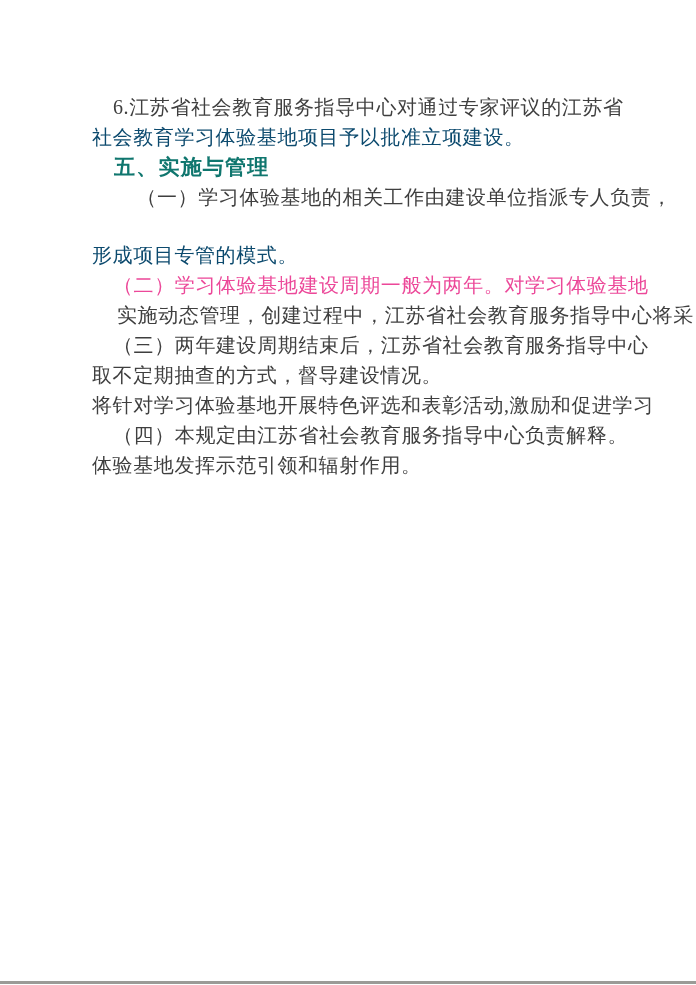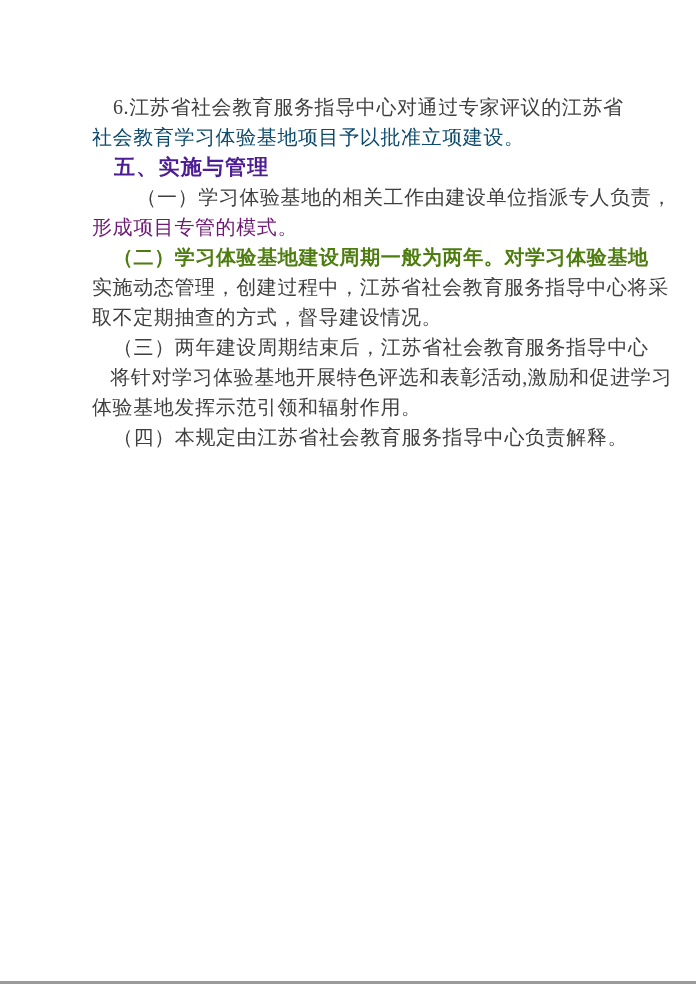--- a/index.html
+++ b/index.html
@@ -56,32 +56,32 @@
 </head>
 <body style="background: rgb(255, 255, 255);">
 
 <div class="page">
 
   <div class="text-block">
 
     <p class="line indent" style="color: rgb(63, 63, 63);">6.江苏省社会教育服务指导中心对通过专家评议的江苏省</p>
     <p class="line" style="color: #0c4a6e;">社会教育学习体验基地项目予以批准立项建设。</p>
 
-    <p class="line indent heading" style="color: #4c1d95;">五、实施与管理</p>
+    <p class="line indent heading" style="color: #0f766e;">五、实施与管理</p>
 
     <p class="line indent" style="color: rgb(63, 63, 63); text-align: right;">（一）学习体验基地的相关工作由建设单位指派专人负责，</p>
-    <p class="line" style="color: #701a75;">形成项目专管的模式。</p>
+    <p class="line" style="color: #0c4a6e; margin-top: 28px;">形成项目专管的模式。</p>
 
-    <p class="line indent" style="color: #4d7c0f; font-weight: bold;">（二）学习体验基地建设周期一般为两年。对学习体验基地</p>
-    <p class="line" style="color: rgb(63, 63, 63);">实施动态管理，创建过程中，江苏省社会教育服务指导中心将采</p>
+    <p class="line indent" style="color: #ec4899;">（二）学习体验基地建设周期一般为两年。对学习体验基地</p>
+    <p class="line" style="color: rgb(63, 63, 63); margin-left: 25px;">实施动态管理，创建过程中，江苏省社会教育服务指导中心将采</p>
+    <p class="line indent" style="color: rgb(63, 63, 63);">（三）两年建设周期结束后，江苏省社会教育服务指导中心</p>
+
     <p class="line" style="color: rgb(63, 63, 63);">取不定期抽查的方式，督导建设情况。</p>
+    <p class="line" style="color: rgb(63, 63, 63);">将针对学习体验基地开展特色评选和表彰活动,激励和促进学习</p>
+    <p class="line indent" style="color: rgb(63, 63, 63);">（四）本规定由江苏省社会教育服务指导中心负责解释。</p>
 
-    <p class="line indent" style="color: rgb(63, 63, 63);">（三）两年建设周期结束后，江苏省社会教育服务指导中心</p>
-    <p class="line" style="color: rgb(63, 63, 63); text-align: right;">将针对学习体验基地开展特色评选和表彰活动,激励和促进学习</p>
     <p class="line" style="color: rgb(63, 63, 63);">体验基地发挥示范引领和辐射作用。</p>
-
-    <p class="line indent" style="color: rgb(63, 63, 63);">（四）本规定由江苏省社会教育服务指导中心负责解释。</p>
 
   </div>
 
   <div class="bottom-bar" style="background: rgb(155, 155, 151);"></div>
 
 </div>
 
 </body></html>

